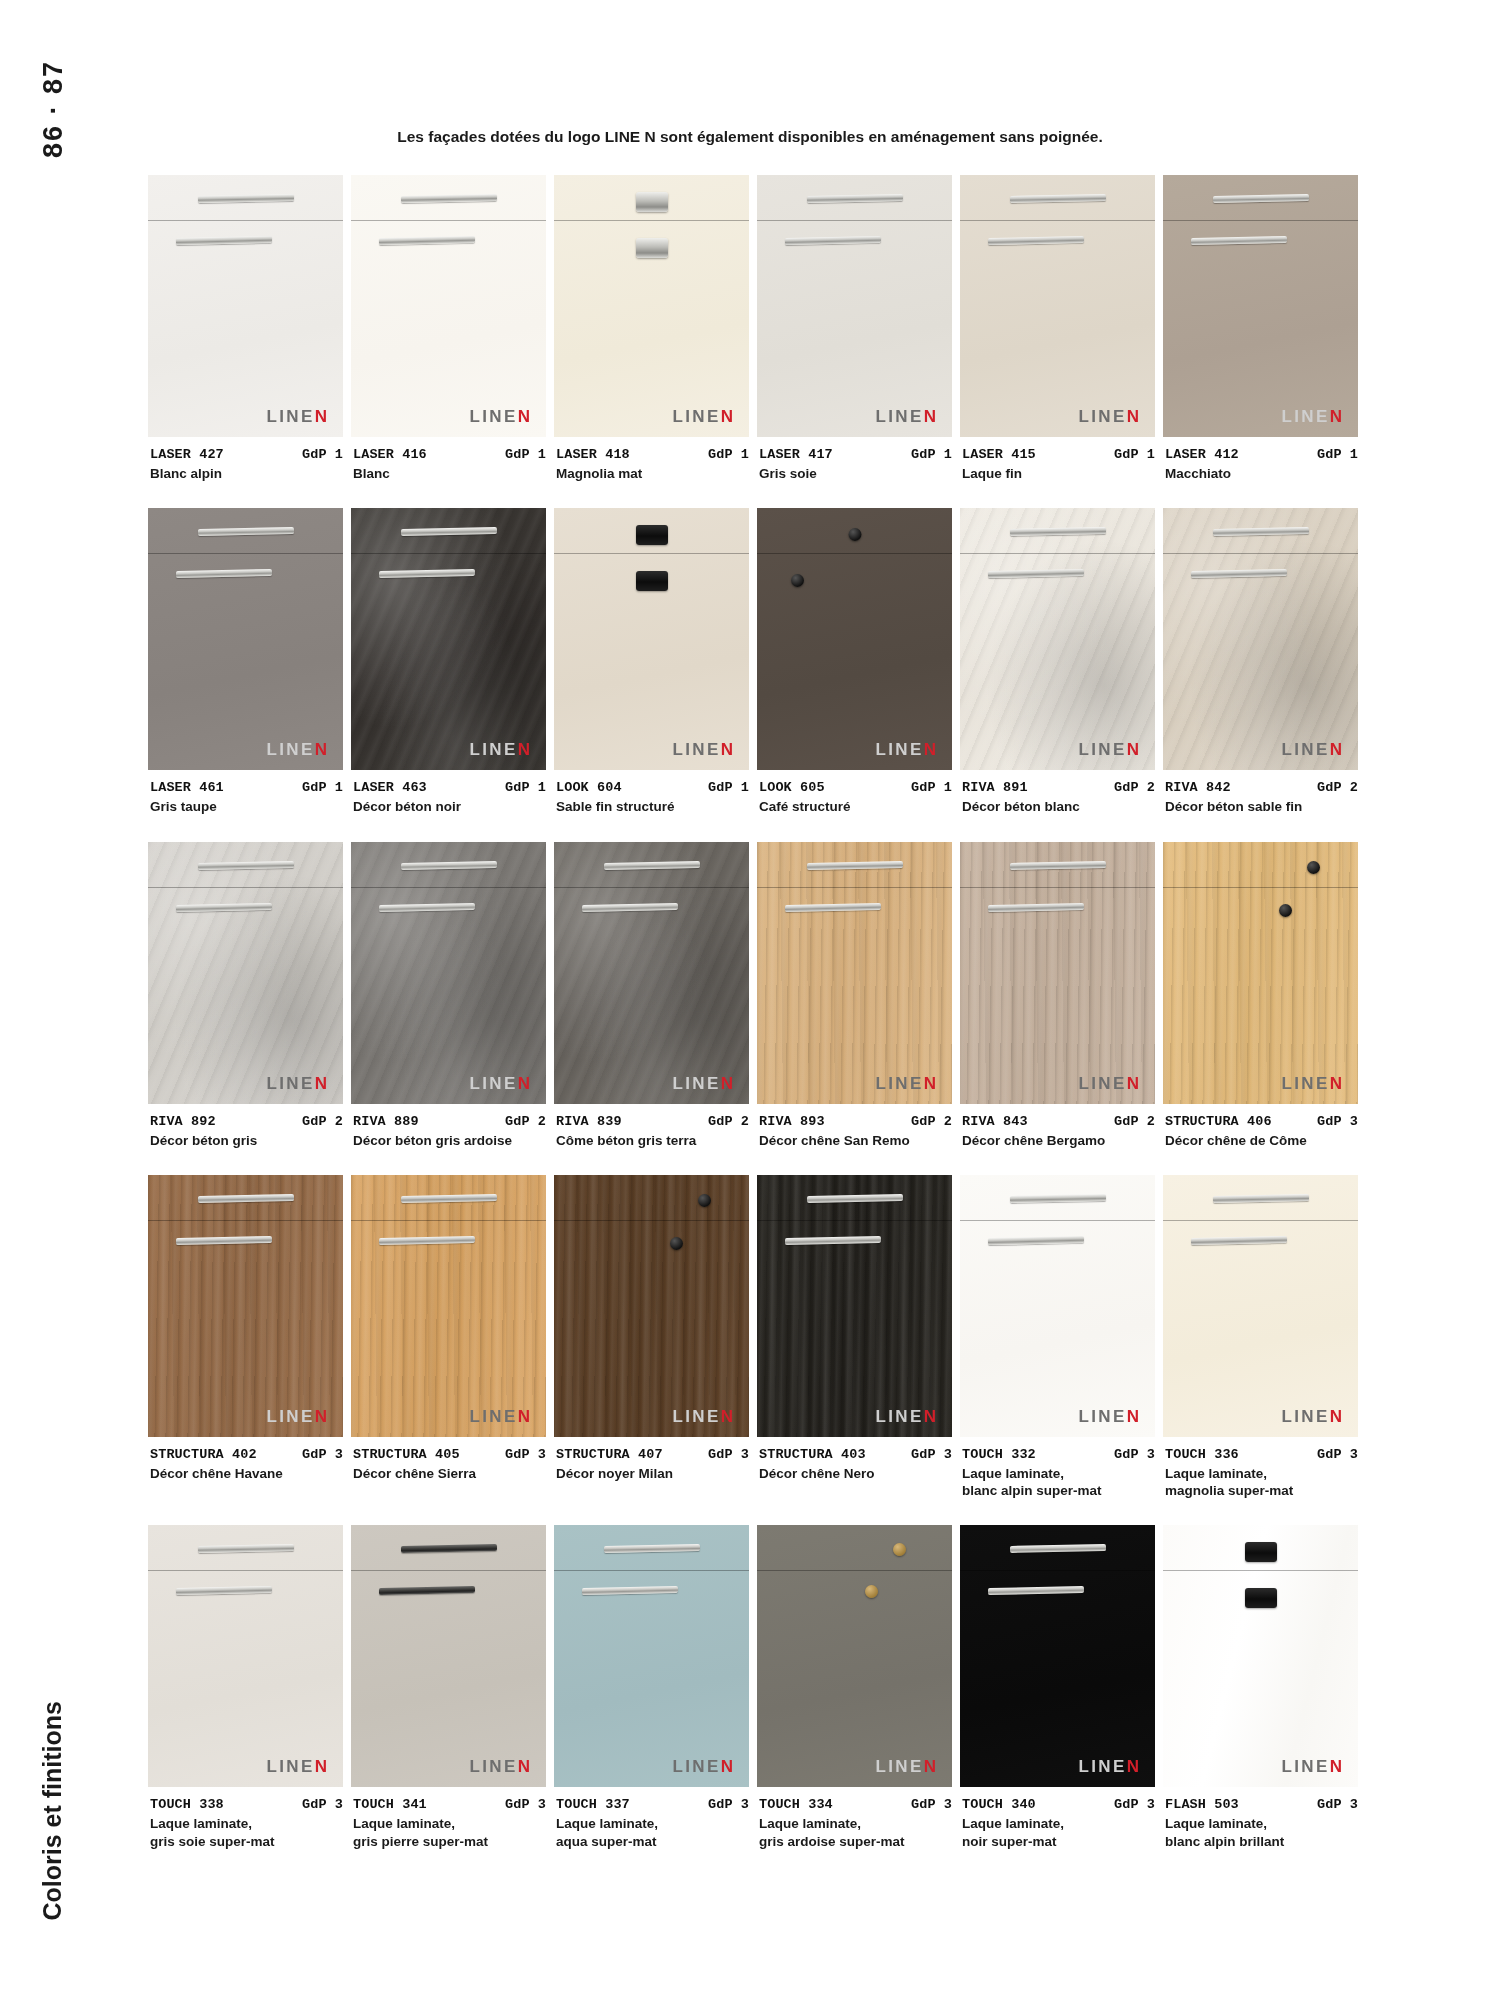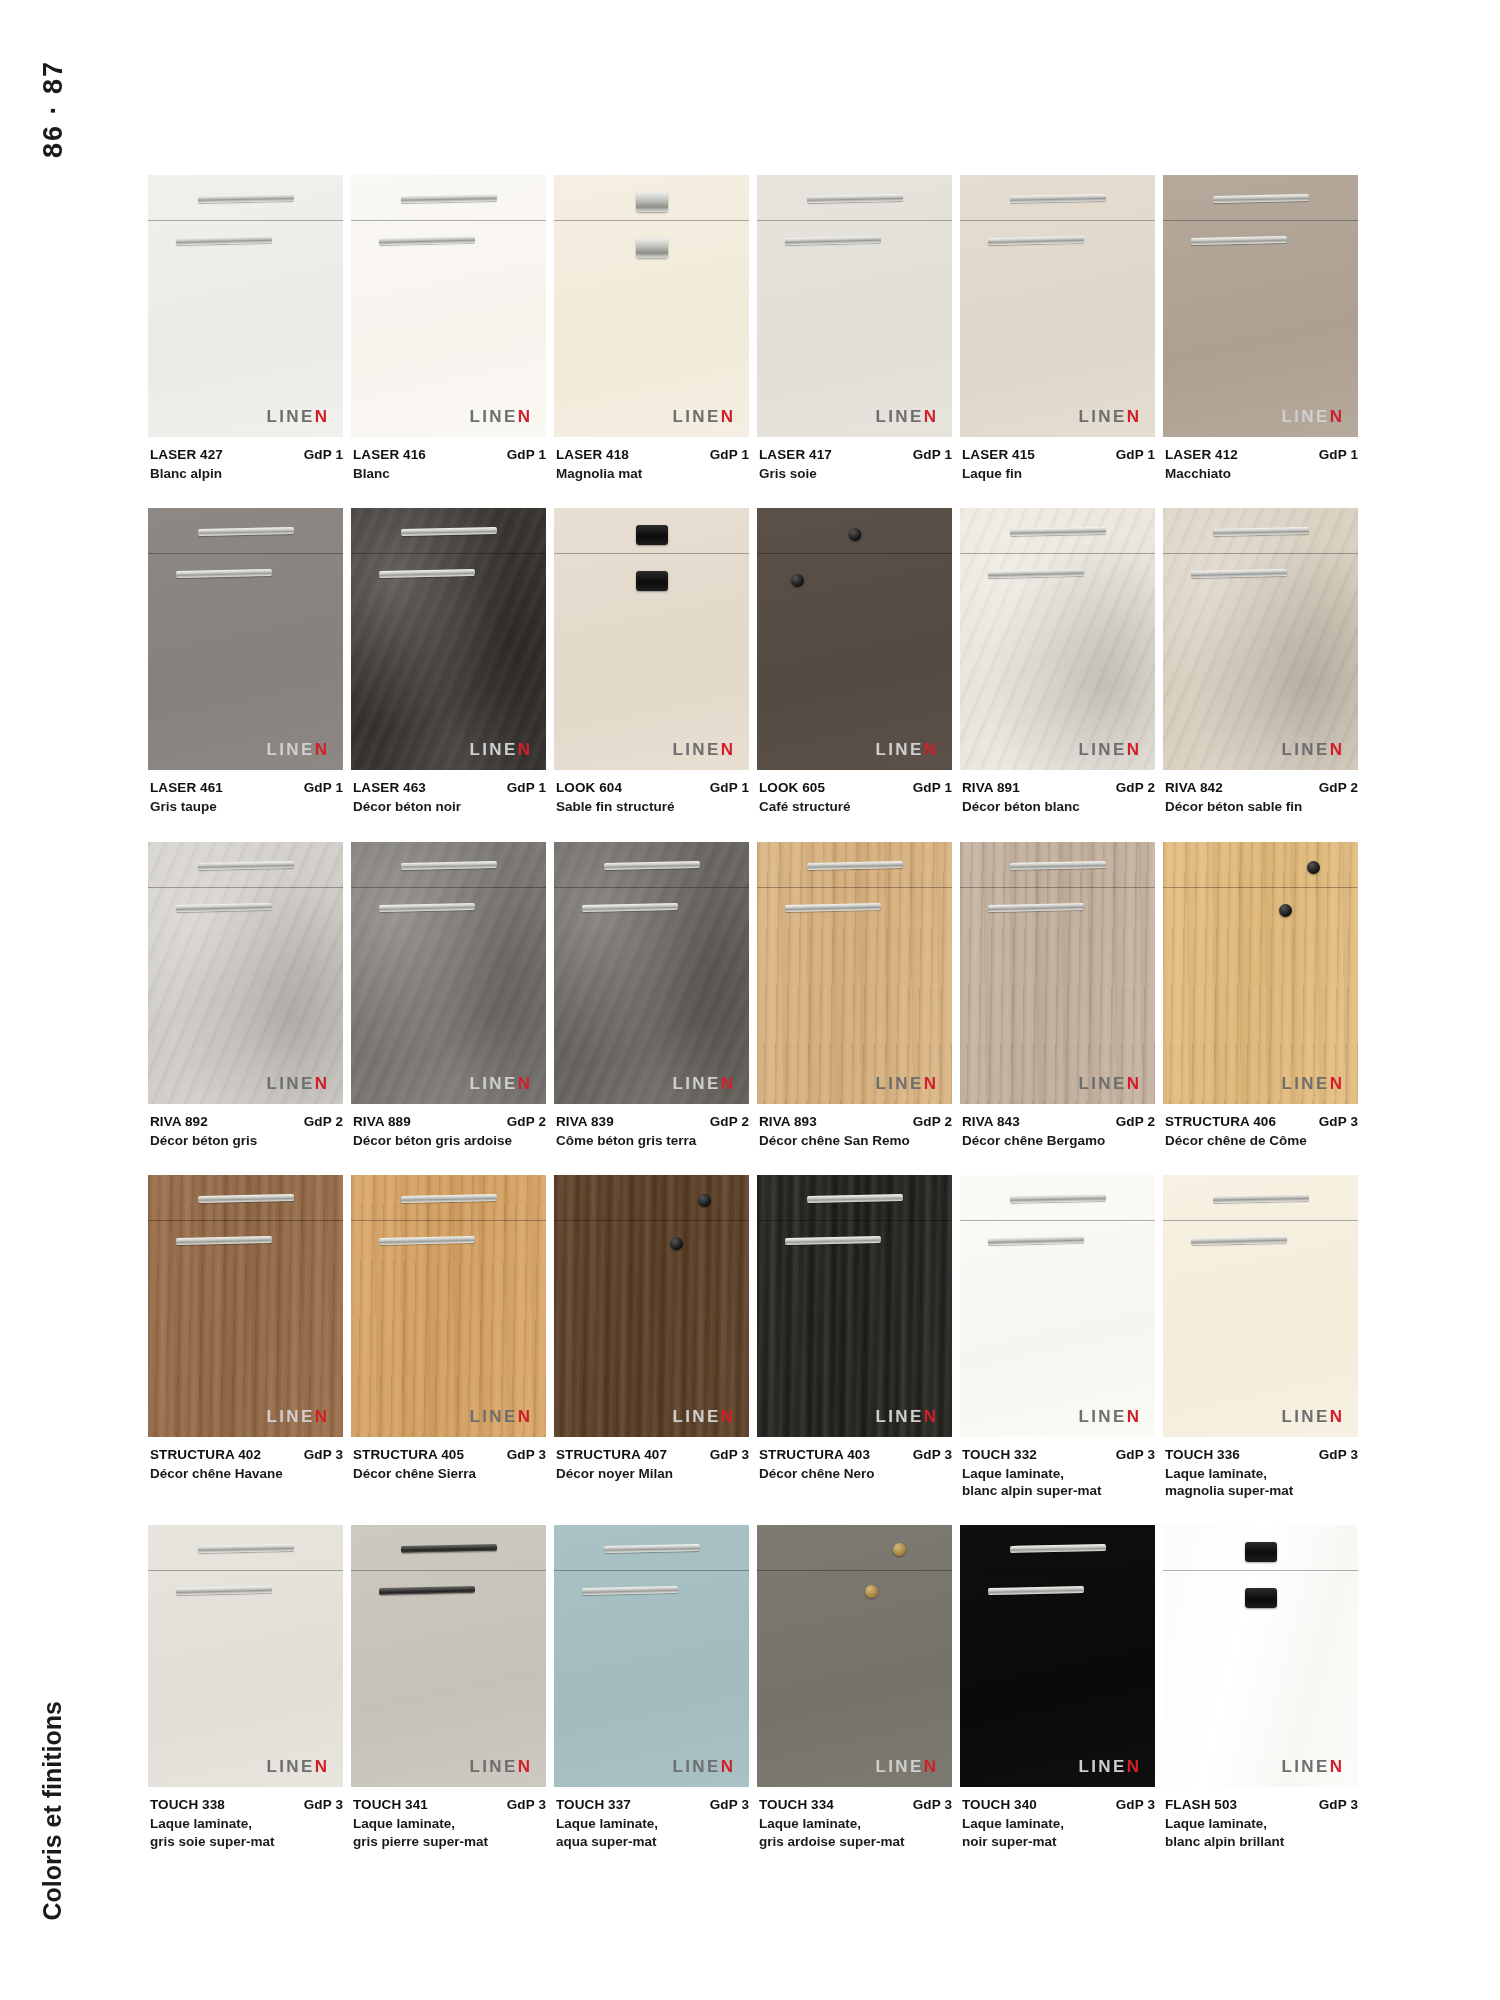--- a/index.html
+++ b/index.html
@@ -98,39 +98,41 @@
   .logo .l-line { color: #6e6e6e; }
   .logo .l-n { color: #d11f2a; font-weight: 700; letter-spacing: 0; }
   .logo.light .l-line { color: #cfcfcf; }
 
   
   .caption { padding: 10px 0 0 2px; }
   .cap-row1 {
     display: flex; justify-content: space-between; align-items: baseline;
     font-size: 13.5px; font-weight: 700; color: #111;
     letter-spacing: .1px;
+    font-family: Liberation Mono, monospace;
   }
   .cap-code { white-space: nowrap; }
   .cap-gdp { white-space: nowrap; padding-left: 6px; }
   .cap-desc {
     margin-top: 3px;
     font-size: 13.5px; font-weight: 600; color: #1a1a1a;
     line-height: 1.28; white-space: pre-line;
   }
   
   .cell { margin-bottom: 26px; }
 </style>
 </head>
 <body>
 
 <div class="page">
 
   <div class="page-number">86 · 87</div>
   <div class="side-chapter">Coloris et finitions</div>
 
+  <div class="page-subtitle">Les façades dotées du logo LINE N sont également disponibles en aménagement sans poignée.</div>
 
   <div class="grid" id="grid">
       <div class="cell">
         <div class="swatch">
           <div class="grain" style="background: linear-gradient(168deg,#f2f0ed 0%,#eceae6 62%,#f2f0ed 100%);"></div>
           <div class="seam" style="top:45px;"></div>
           <div class="handle handle-bar" style="left:50%;transform:translateX(-50%) rotate(-1.1deg);top:20px;width:96px;"></div>
           <div class="handle handle-bar" style="left:28px;top:62px;width:96px;transform:rotate(-1.4deg);"></div>
           <div class="logo"><span class="l-line">LINE</span><span class="l-n">N</span></div>
         </div>

